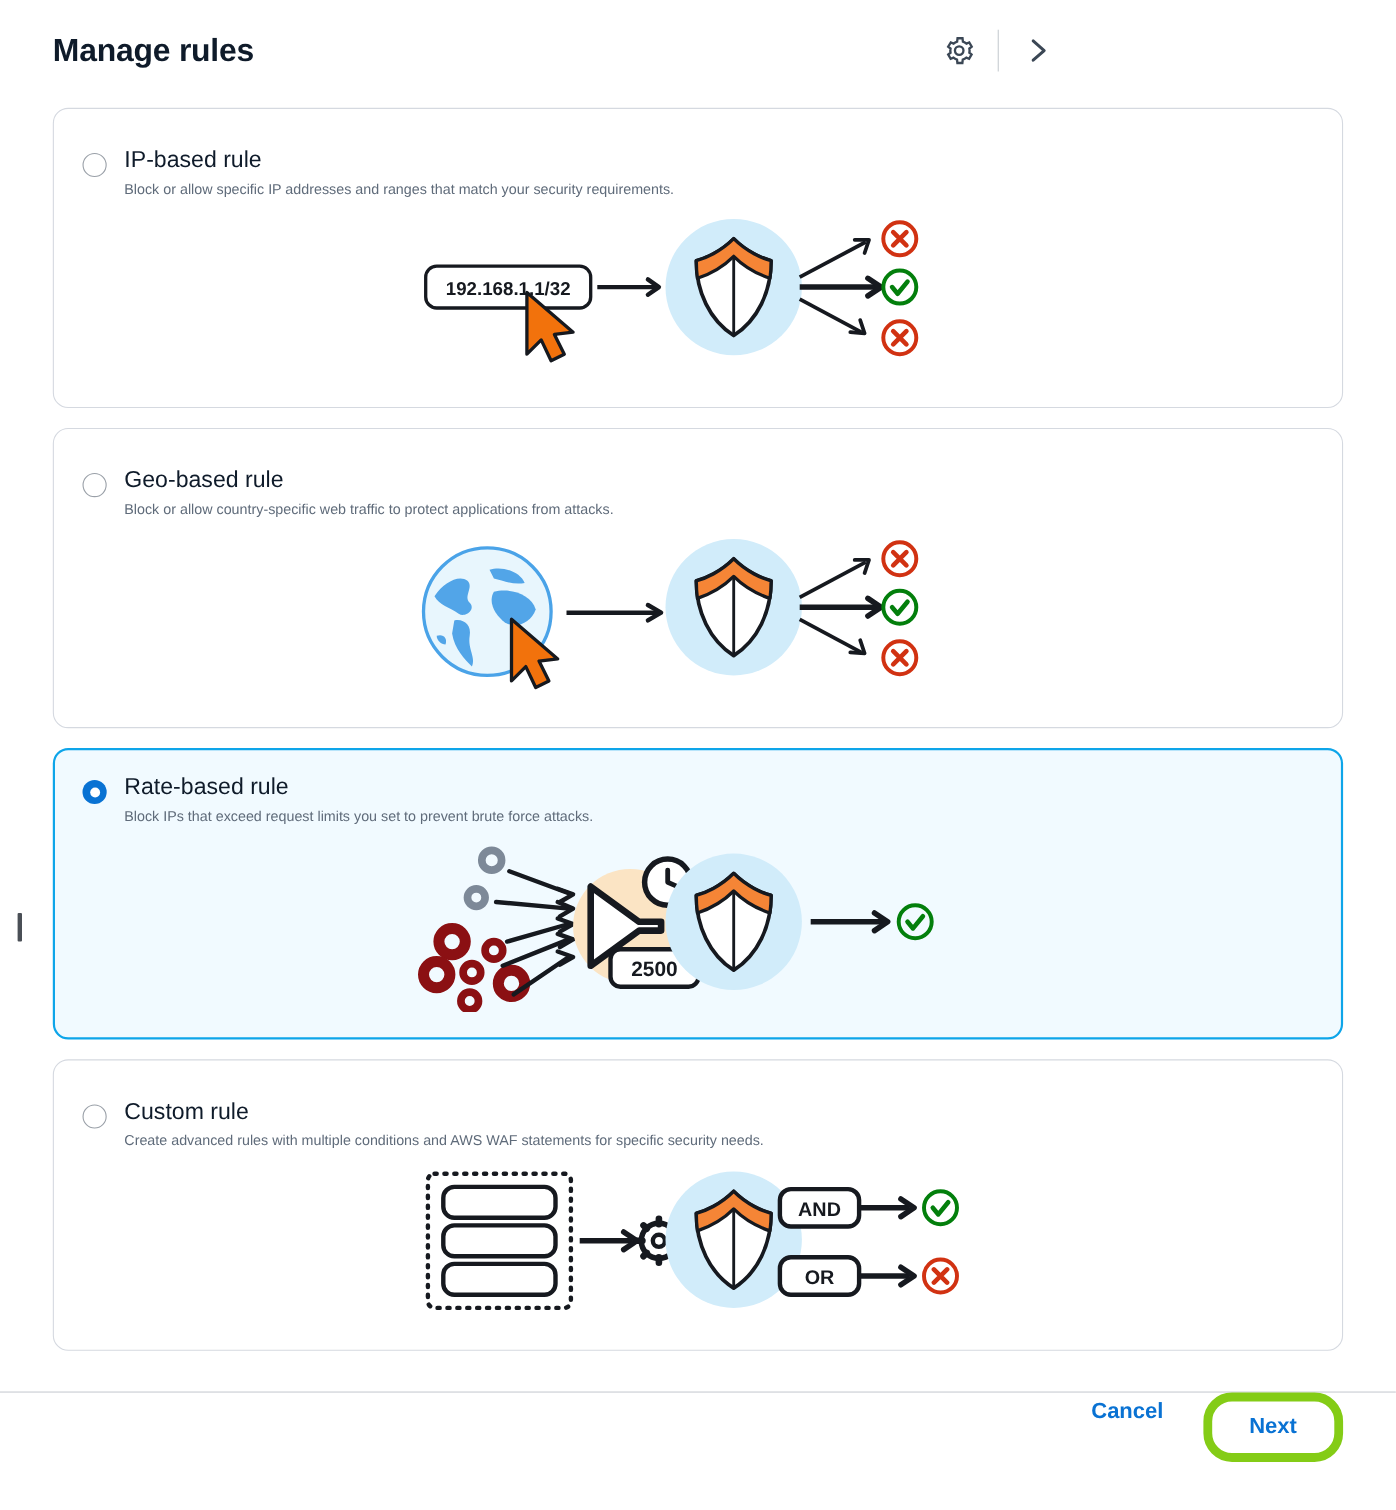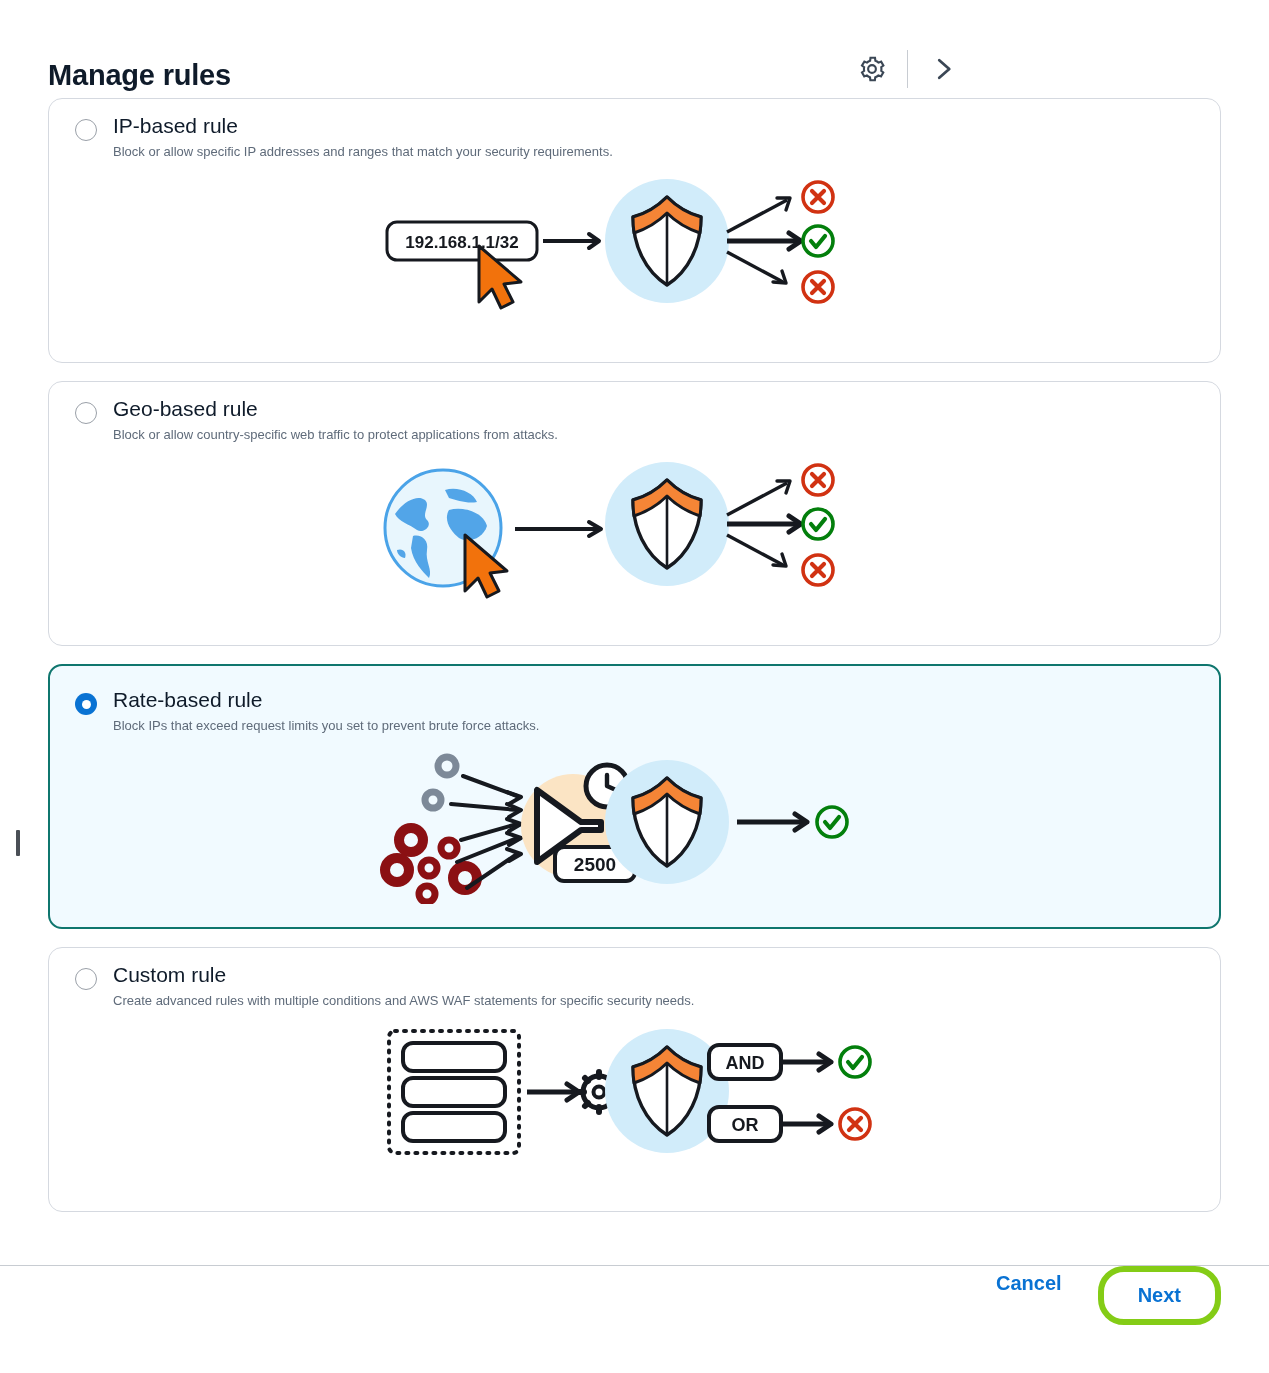--- a/index.html
+++ b/index.html
@@ -9,21 +9,21 @@
     background: #ffffff;
     font-family: "Liberation Sans", sans-serif;
     color: #16191f;
     overflow: hidden;
   }
   .page { position: relative; width: 1269px; height: 1373px; }
 
   
   .header {
     position: absolute; left: 0; top: 0; width: 1006px; height: 92px;
-    display: flex; align-items: flex-end; justify-content: space-between;
+    display: flex; align-items: center; justify-content: space-between;
     padding: 0 40px 0 48px;
   }
   .page-title {
     font-size: 29px; font-weight: bold; color: #0f1b2a;
     letter-spacing: -0.2px;
   }
   .header-actions { display: flex; align-items: center; gap: 0px; }
   .icon-btn {
     width: 46px; height: 46px; display: flex; align-items: center; justify-content: center;
     background: none; border: none; cursor: pointer; color: #414d5c;
@@ -33,25 +33,25 @@
   }
 
   
   .cards { position: absolute; left: 48px; top: 98px; width: 1173px; }
   .card {
     position: relative;
     border: 1px solid #d5d9e0;
     border-radius: 14px;
     background: #ffffff;
     margin-bottom: 18px;
-    padding: 14px 26px 20px 26px;
+    padding: 34px 26px 20px 26px;
     min-height: 265px;
   }
   .card.selected {
-    border: 2px solid #0f766e;
+    border: 2px solid #0ea5e9;
     background: #f1faff;
     padding: 21px 25px 19px 25px;
   }
   .card-head { display: flex; align-items: flex-start; gap: 16px; }
 
   .radio {
     width: 22px; height: 22px; border-radius: 50%;
     border: 1.6px solid #9aa0a8; background: #fff;
     flex: 0 0 auto; margin-top: 6px; cursor: pointer;
   }
@@ -76,21 +76,21 @@
     position: absolute; left: 0; top: 1266px; width: 1269px; height: 107px;
     display: flex; align-items: flex-start; justify-content: flex-end; gap: 32px;
     padding-right: 48px;
   }
   .link-btn {
     background: none; border: none; cursor: pointer;
     color: #0972d3; font-size: 20px; font-weight: bold;
     font-family: "Liberation Sans", sans-serif; padding: 6px 4px;
   }
   .pill-btn {
-    background: #ffffff; border: 6px solid #84cc16; border-radius: 26px;
+    background: #ffffff; border: 8px solid #84cc16; border-radius: 26px;
     color: #0972d3; font-size: 20px; font-weight: bold; cursor: pointer;
     font-family: "Liberation Sans", sans-serif;
     padding: 12px 34px;
   }
 
   
   .caret {
     position: absolute; left: 16px; top: 830px;
     width: 4px; height: 26px; background: #4a4f56; border-radius: 1px;
   }

